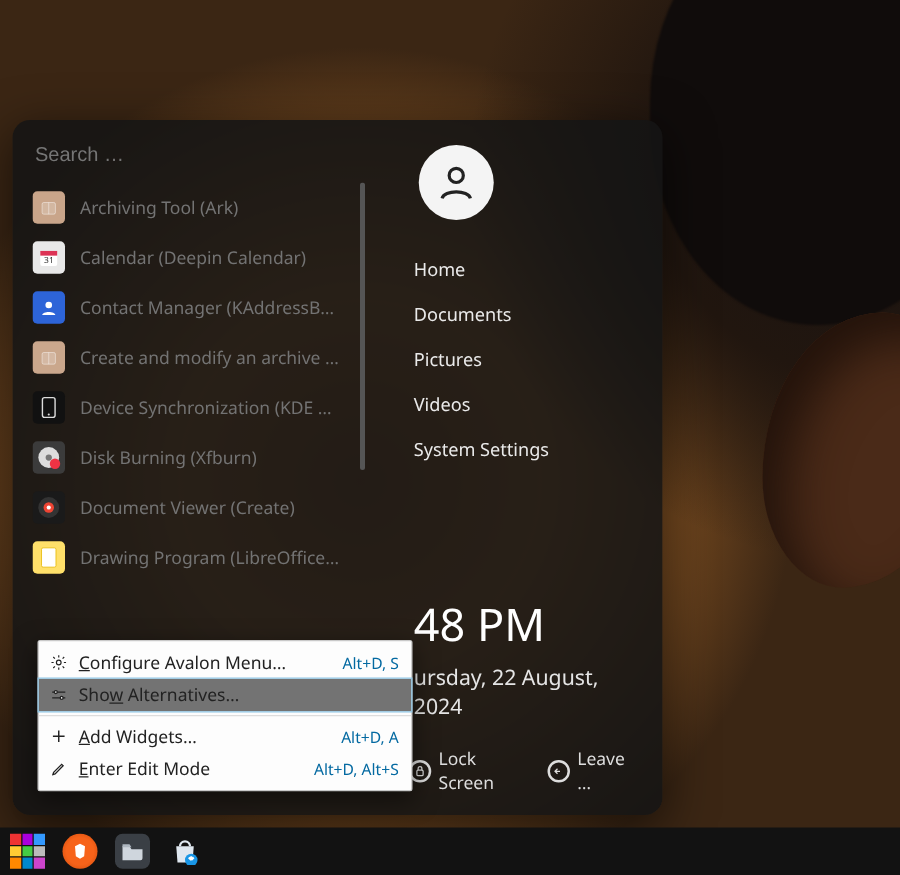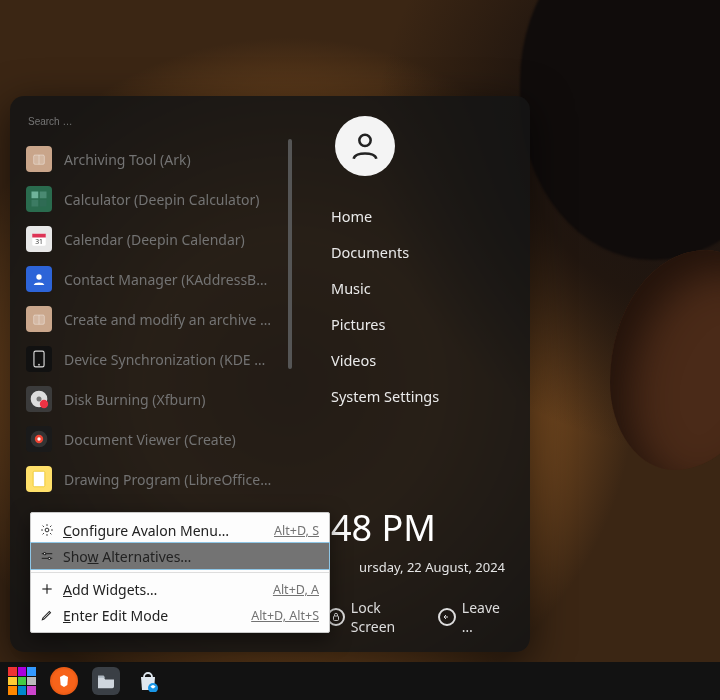--- a/index.html
+++ b/index.html
@@ -17,51 +17,51 @@
 
   
   .menu {
     position:absolute; left:10px; top:96px; width:520px; height:556px;
     background:rgba(20,20,20,.88); border-radius:14px;
     box-shadow:0 10px 40px rgba(0,0,0,.6);
     display:flex; padding:16px 16px 16px 16px;
   }
   .left { width:266px; display:flex; flex-direction:column; }
   .search {
-    background:transparent; border:none; color:#bbb; font-size:10px; padding:4px 2px 12px 2px;
+    background:transparent; border:none; color:#bbb; font-size:16px; padding:4px 2px 12px 2px;
   }
   .apps { position:relative; flex:1; overflow:hidden; }
   .apps-track { position:absolute; top:0; right:0; width:4px; height:230px; background:#555; border-radius:2px; }
   .app { display:flex; align-items:center; gap:12px; height:40px; cursor:pointer; }
   .app .ico { width:26px; height:26px; border-radius:4px; display:flex; align-items:center; justify-content:center; font-size:14px; }
   .app .lbl { color:#737373; font-size:14px; white-space:nowrap; overflow:hidden; text-overflow:ellipsis; max-width:210px; }
 
   .divider { width:1px; background:transparent; margin:0 10px; }
 
   .right { flex:1; display:flex; flex-direction:column; align-items:flex-start; padding-left:14px; }
   .avatar { width:60px; height:60px; border-radius:50%; background:#f4f4f4; margin:4px 0 22px 8px; display:flex; align-items:center; justify-content:center; }
   .places div { font-size:14.5px; color:#eaeaea; padding:8px 4px; cursor:pointer; }
   .clock { margin-top:auto; padding-left:4px; }
   .time { font-size:36px; font-weight:400; color:#fff; }
-  .date { font-size:13px; color:#e5e5e5; margin-top:6px;padding-left:28px; }
+  .date { font-size:17px; color:#e5e5e5; margin-top:6px; }
   .power { display:flex; align-items:center; gap:10px; margin-top:22px; color:#ddd; font-size:14px; }
   .pbtn { display:flex; align-items:center; gap:6px; cursor:pointer; }
   .ring { width:18px; height:18px; border:2px solid #ddd; border-radius:50%; display:inline-flex; align-items:center; justify-content:center; }
 
   
   .ctx {
     position:absolute; left:30px; top:512px; width:300px;
     background:#fdfdfd; color:#222; border:1px solid #c9c9c9; border-radius:2px;
     box-shadow:0 6px 20px rgba(0,0,0,.5); font-size:14px; padding:4px 0; z-index:50;
   }
   .ctx .row { display:flex; align-items:center; height:26px; padding:0 10px 0 8px; gap:8px; cursor:pointer; position:relative; }
   .ctx .row.hover { background:#737373; outline:1px solid #8ec6e6; }
   .ctx .row .txt { flex:1; }
   .ctx .row .txt .acc { text-decoration:underline; }
-  .ctx .row .sc { color:#737373; font-size:12.5px;text-decoration:underline; }
+  .ctx .row .sc { color:#0369a1; font-size:12.5px; }
   .ctx .ci { width:16px; height:16px; display:flex; align-items:center; justify-content:center; color:#333; }
   .ctx hr { border:none; border-top:1px solid #ddd; margin:3px 0; }
 
   
   .bar { position:absolute; left:0; bottom:0; width:100%; height:38px; background:#121212; display:flex; align-items:center; gap:14px; padding:0 8px; }
   .launcher { width:28px; height:28px; display:grid; grid-template-columns:repeat(3,1fr); grid-template-rows:repeat(3,1fr); gap:1px; }
   .launcher span { width:100%; height:100%; }
   .tico { width:28px; height:28px; border-radius:6px; display:flex; align-items:center; justify-content:center; cursor:pointer; }
 
   svg { display:block; }
@@ -81,31 +81,20 @@
           <div class="app">
             <span class="ico" style="background:#c9a58a">
               <svg width="16" height="16" viewBox="0 0 24 24">
                 <rect x="4" y="6" width="16" height="14" rx="2" fill="#fff3" stroke="#fff8"></rect>
                 <line x1="12" y1="6" x2="12" y2="20" stroke="#fff8"></line>
               </svg>
             </span>
             <span class="lbl">Archiving Tool (Ark)</span>
           </div>
           <div class="app">
-            <span class="ico" style="background:#2a6b4e">
-              <svg width="18" height="18" viewBox="0 0 24 24">
-                <rect x="2" y="2" width="9" height="9" fill="#6fb39a"></rect>
-                <rect x="13" y="2" width="9" height="9" fill="#4a8a72"></rect>
-                <rect x="2" y="13" width="9" height="9" fill="#3c7b63"></rect>
-                <rect x="13" y="13" width="9" height="9" fill="#2f6b54"></rect>
-              </svg>
-            </span>
-            <span class="lbl">Calculator (Deepin Calculator)</span>
-          </div>
-          <div class="app">
             <span class="ico" style="background:#e8e8e8">
               <svg width="18" height="18" viewBox="0 0 24 24">
                 <rect x="3" y="5" width="18" height="16" rx="2" fill="#fff"></rect>
                 <rect x="3" y="5" width="18" height="5" fill="#d35"></rect>
                 <text x="7" y="18" font-size="9" fill="#333">31</text>
               </svg>
             </span>
             <span class="lbl">Calendar (Deepin Calendar)</span>
           </div>
           <div class="app">
@@ -172,21 +161,20 @@
   <div class="right">
     <div class="avatar">
       <svg width="34" height="34" viewBox="0 0 24 24">
         <circle cx="12" cy="8" r="4" fill="none" stroke="#222" stroke-width="1.8"></circle>
         <path d="M4 21c1-5 15-5 16 0" fill="none" stroke="#222" stroke-width="1.8"></path>
       </svg>
     </div>
     <div class="places" id="places-container">
         <div>Home</div>
         <div>Documents</div>
-        <div>Music</div>
         <div>Pictures</div>
         <div>Videos</div>
         <div>System Settings</div>
       </div>
 
     <div class="clock">
       <div class="time">48 PM</div>
       <div class="date">ursday, 22 August, 2024</div>
     </div>
     <div class="power">

